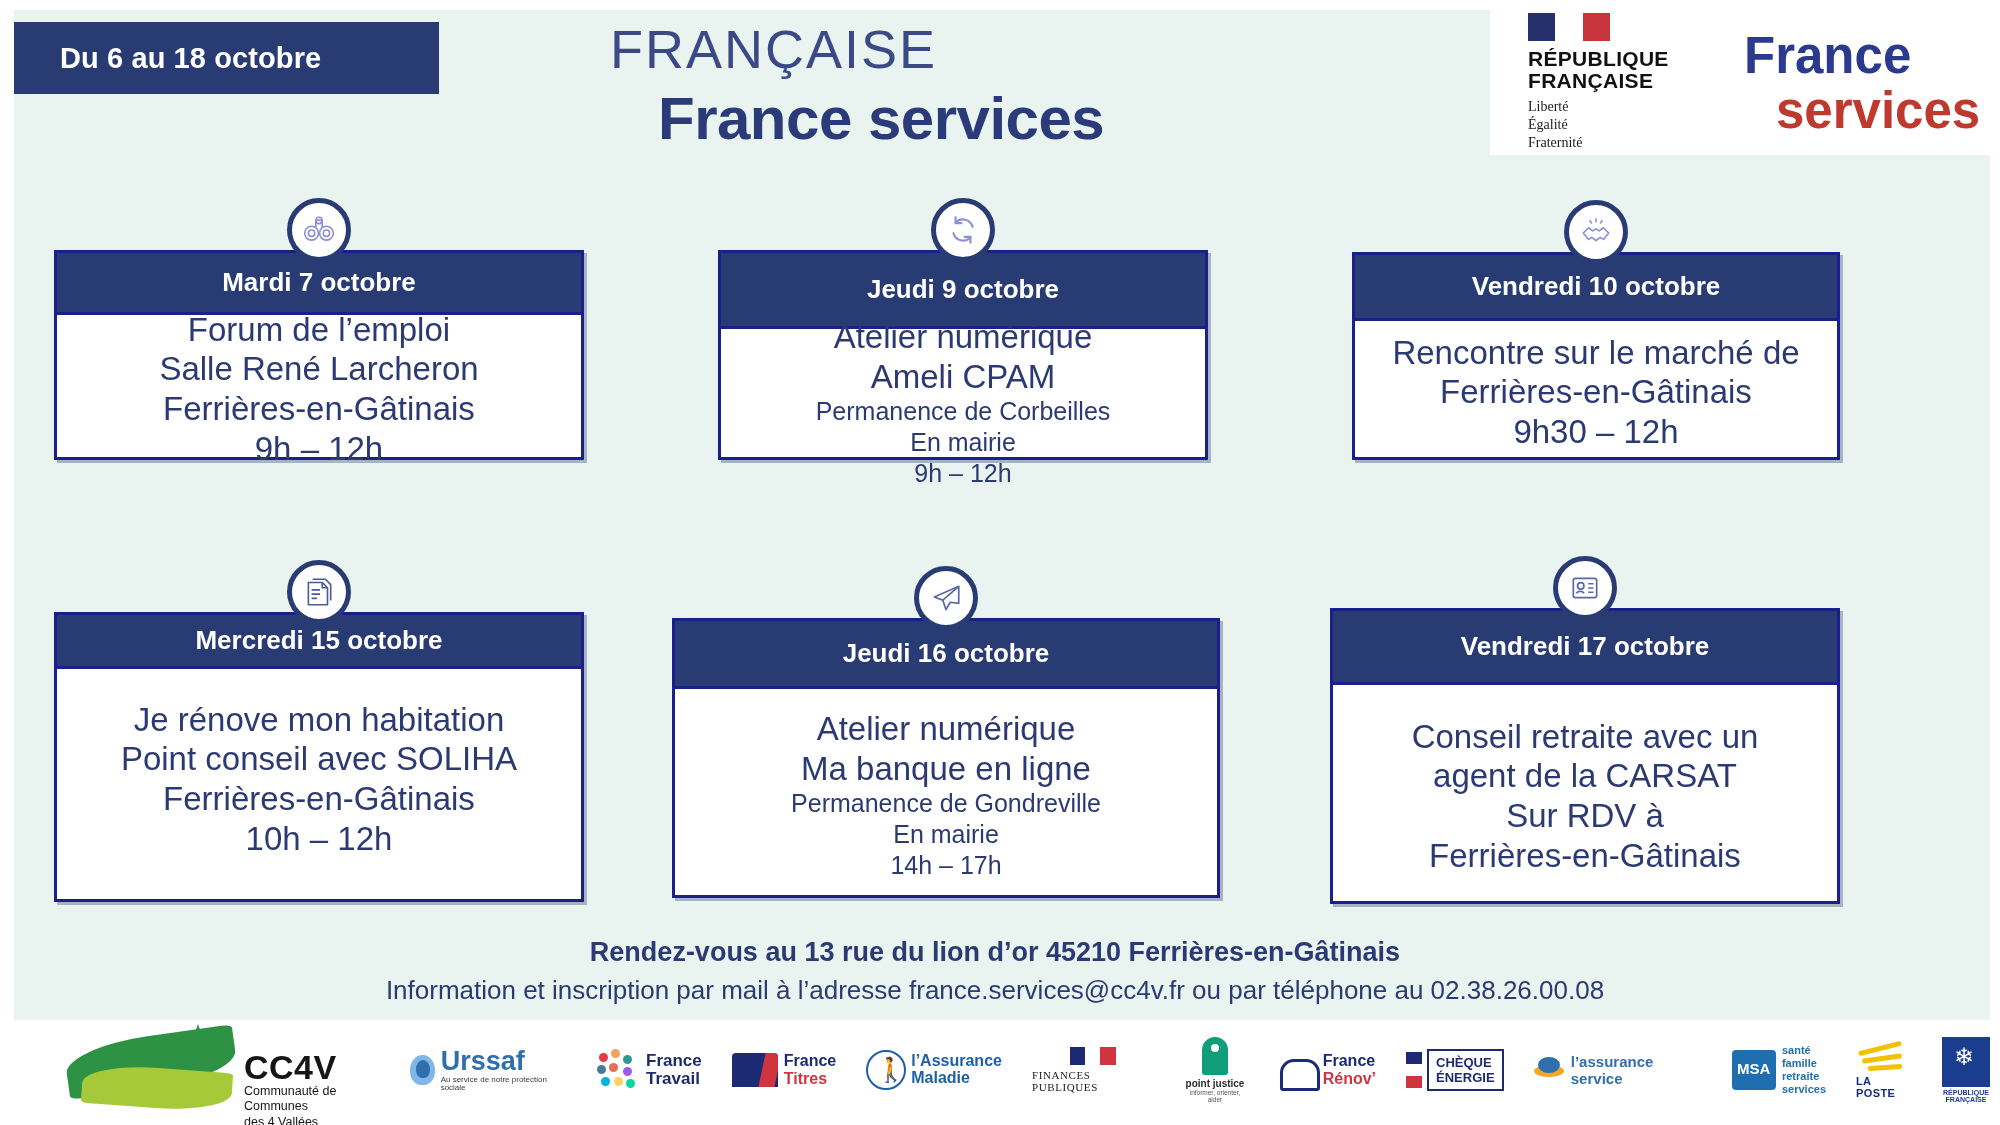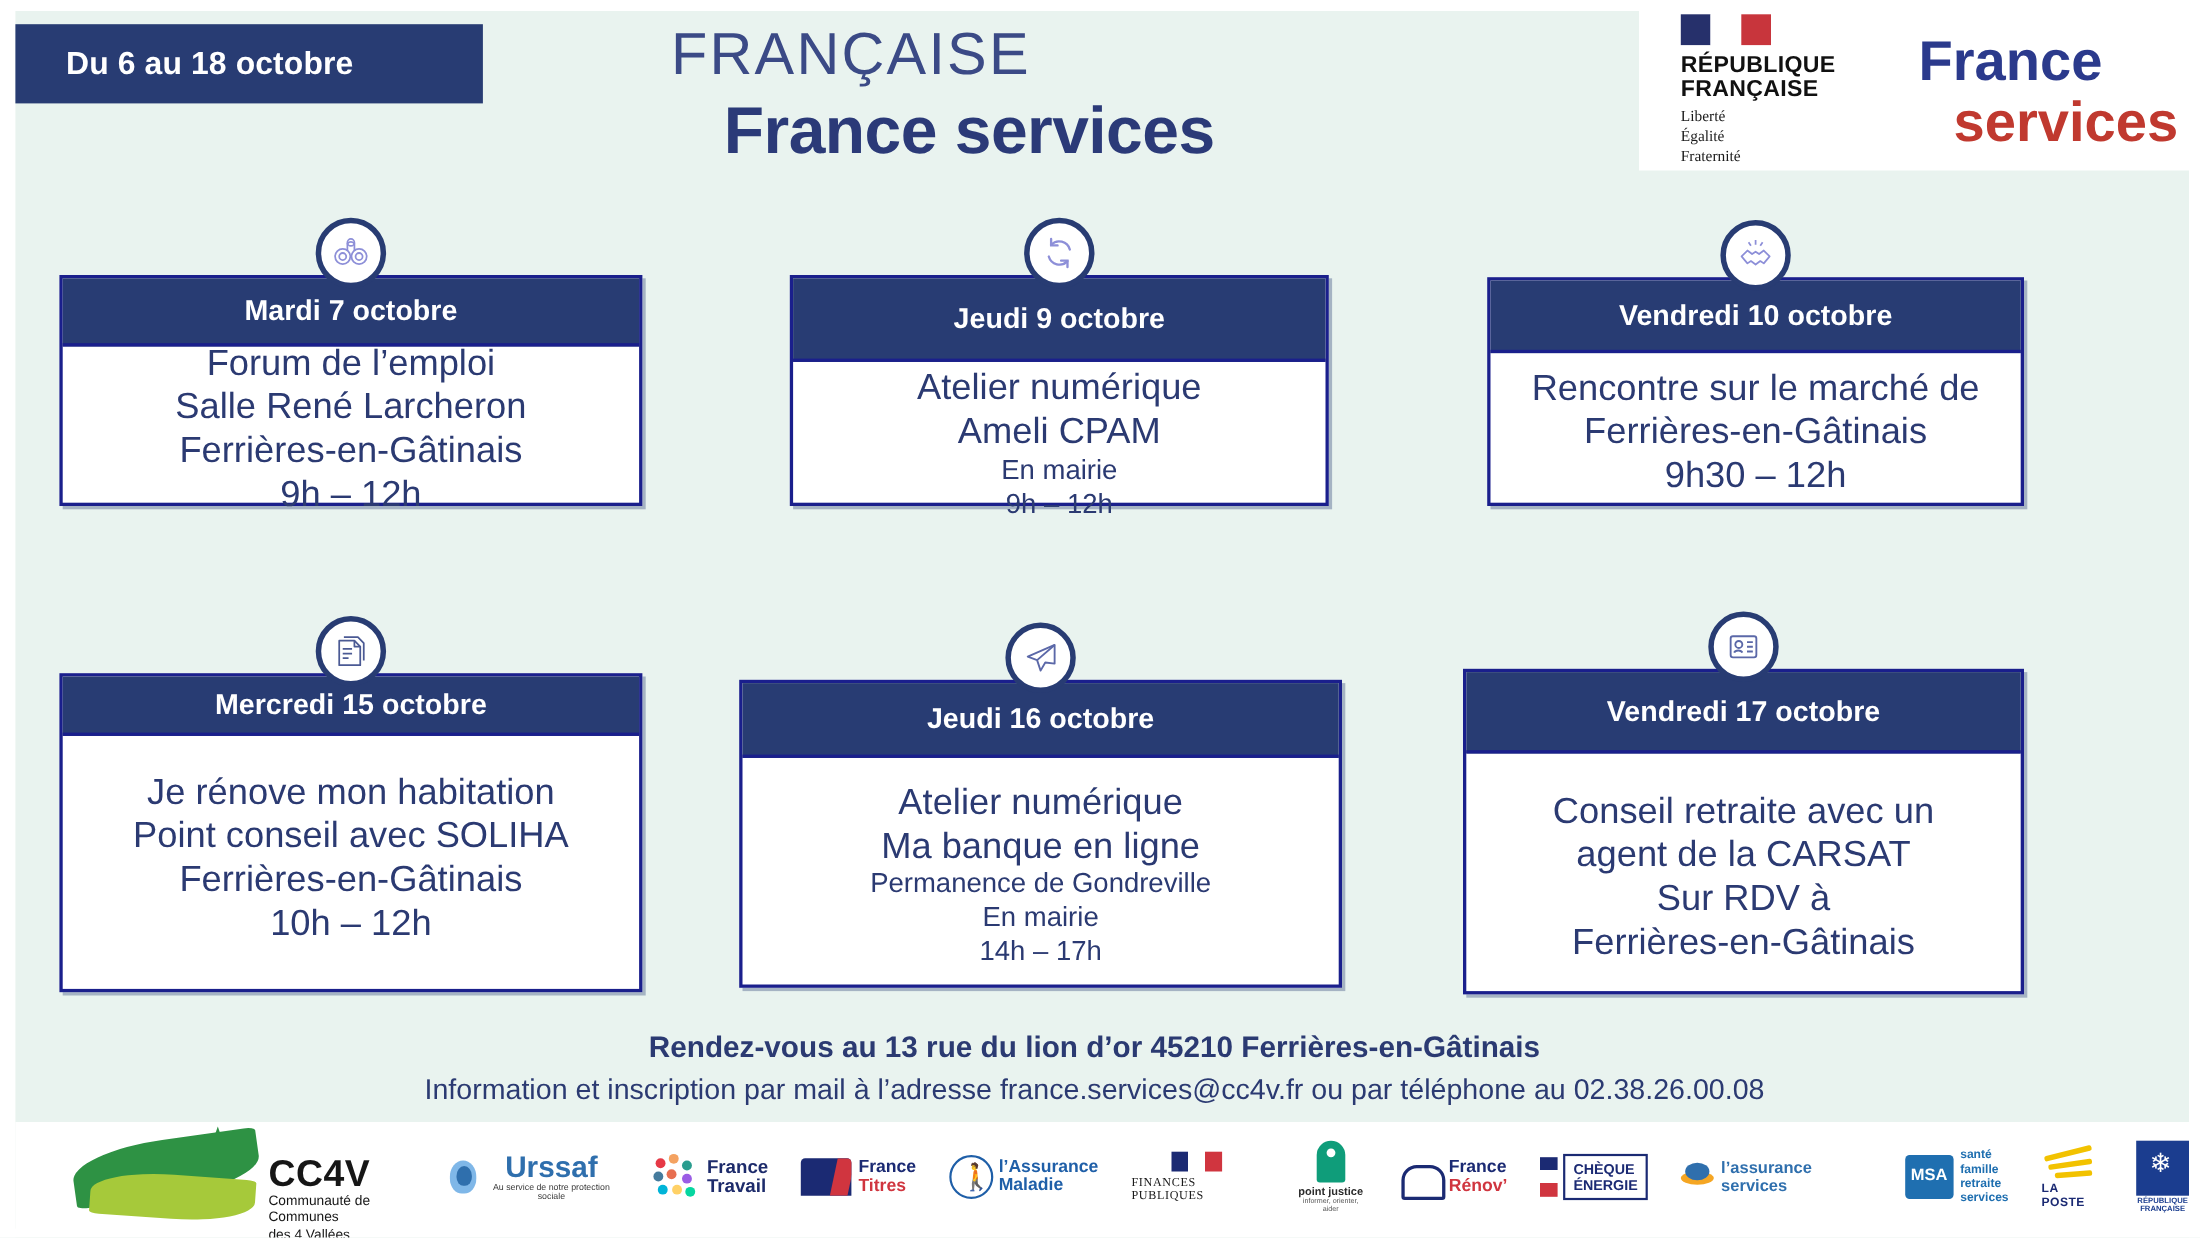--- a/index.html
+++ b/index.html
@@ -122,21 +122,21 @@
   .cc4v .leaf1 { left: 10px; top: 14px; width: 170px; height: 52px; background: #2e9244; transform: rotate(-8deg); }
   .cc4v .leaf2 { left: 26px; top: 46px; width: 150px; height: 40px; background: #a6c93a; transform: rotate(4deg); }
   .cc4v .spike { position: absolute; left: 126px; top: 2px; width: 0; height: 0;
                  border-left: 16px solid transparent; border-right: 16px solid transparent;
                  border-bottom: 46px solid #2e9244; }
   .cc4v .c-name { position: absolute; left: 188px; top: 26px; font-size: 34px; font-weight: bold; color: #161616; letter-spacing: .5px;}
   .cc4v .c-sub  { position: absolute; left: 188px; top: 62px; font-size: 12.5px; color: #161616; line-height: 1.22; }
 
   .partners { display: flex; align-items: center; gap: 30px; margin-left: 30px; }
   .plogo { display: flex; align-items: center; height: 70px; }
-  .plogo .ptxt { line-height: 1.05; text-align: center; }
+  .plogo .ptxt { line-height: 1.05; }
   .tiny { font-size: 8px; color: #3a3a3a; }
 
   .urssaf-mark { width: 26px; height: 30px; background: #7fb7e8; border-radius: 50% 50% 45% 45%; margin-right: 6px; position: relative; }
   .urssaf-mark:after { content:""; position:absolute; left:6px; top:5px; width:14px; height:18px; background:#2f6fad; border-radius:50% 50% 45% 45%; }
   .u-word { font-size: 27px; color: #2f6fad; font-weight: 600; }
 
   .ft-dots { width: 42px; height: 42px; margin-right: 7px; position: relative; }
   .ft-dots i { position: absolute; width: 9px; height: 9px; border-radius: 50%; }
 
   .fttxt { font-size: 17px; font-weight: bold; color: #1d2b6b; line-height: 1.08; }
@@ -253,20 +253,21 @@
           <path d="M7 19a9.5 9.5 0 0 0 16 4"></path>
           <path d="M9 4v5.5h5.5"></path>
           <path d="M23 28v-5.5h-5.5"></path>
         </svg>
       </div>
       <div class="card" style="left: 718px; top: 250px; width: 490px; height: 210px;">
         <div class="card-head" style="height: 76px;">Jeudi 9 octobre</div>
         <div class="card-body" style="height: 148px;">
           <div class="ln-lg">Atelier numérique</div>
           <div class="ln-lg">Ameli CPAM</div>
+          <div class="ln-sm">Permanence de Corbeilles</div>
           <div class="ln-sm">En mairie</div>
           <div class="ln-sm">9h – 12h</div>
         </div>
       </div>
       <div class="badge" style="left: 1564px; top: 200px;">
         <svg width="34" height="34" viewBox="0 0 32 32" fill="none" stroke="#8d8fd8" stroke-width="1.5" stroke-linejoin="round">
           <path d="M4 17l5-5 4 3 3-2 3 2 4-3 5 5-5 6-3-2-4 3-4-3-3 2z"></path>
           <path d="M16 3v4M10 5l2 3M22 5l-2 3"></path>
         </svg>
       </div>
@@ -418,21 +419,21 @@
       <div class="plogo">
         <div class="ce-flag"></div>
         <div class="ce-box">
           <div class="a">CHÈQUE</div>
           <div class="b">ÉNERGIE</div>
         </div>
       </div>
 
       <div class="plogo">
         <div class="ar-swish"></div>
-        <div class="ar-txt">l’assurance services</div>
+        <div class="ar-txt">l’assurance service</div>
       </div>
 
       <div class="plogo">
         <div class="msa-mark"></div>
         <div class="msa-txt">
           <div>santé</div>
           <div>famille</div>
           <div>retraite</div>
           <div>services</div>
         </div>

